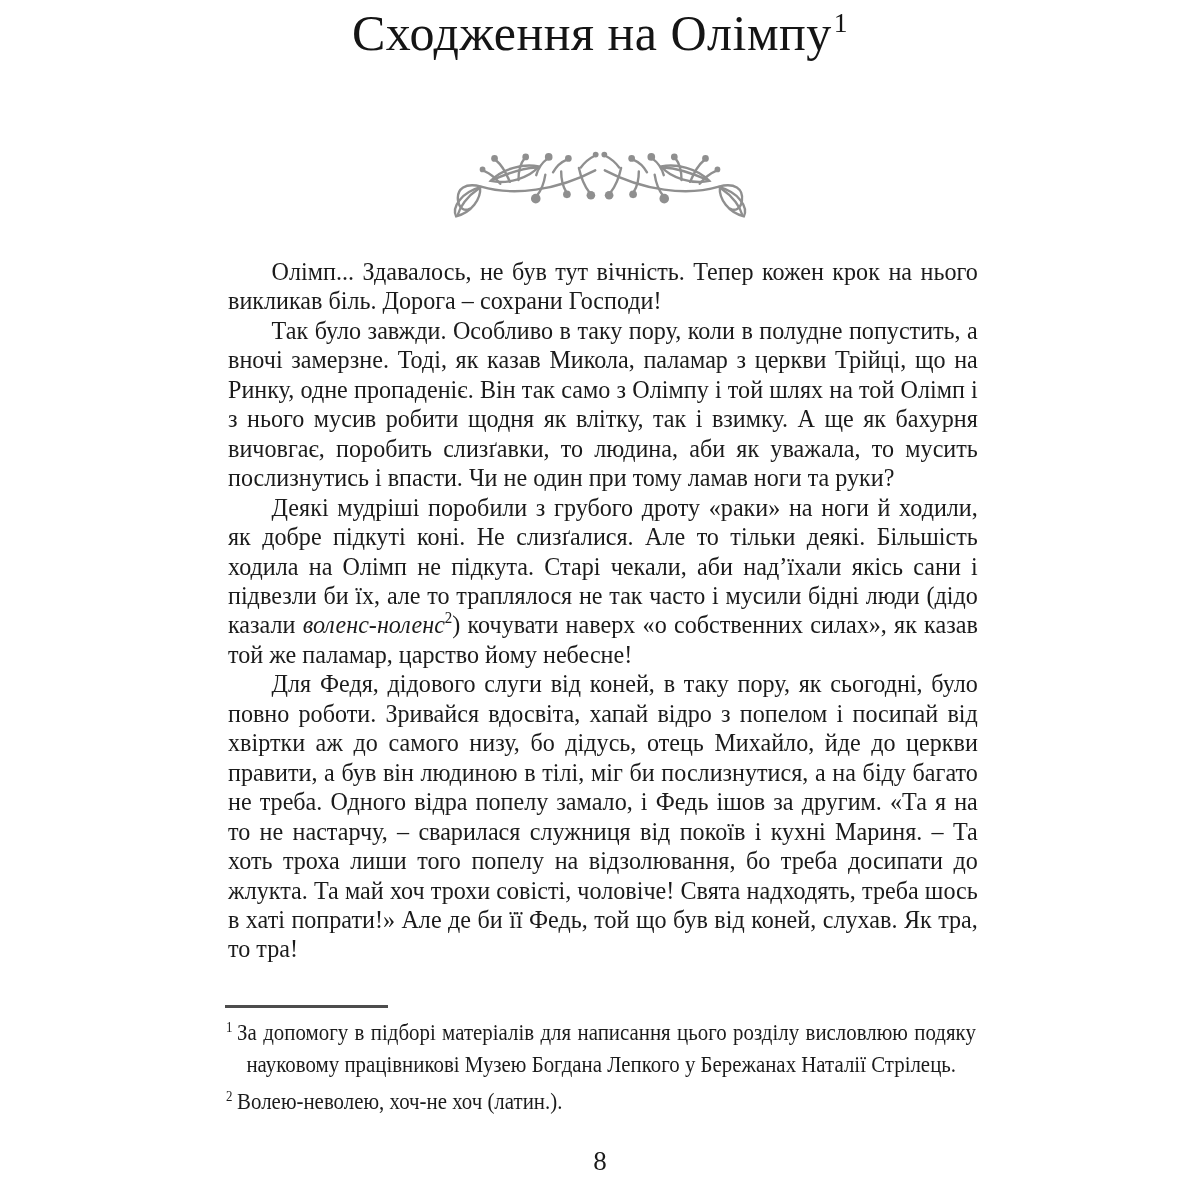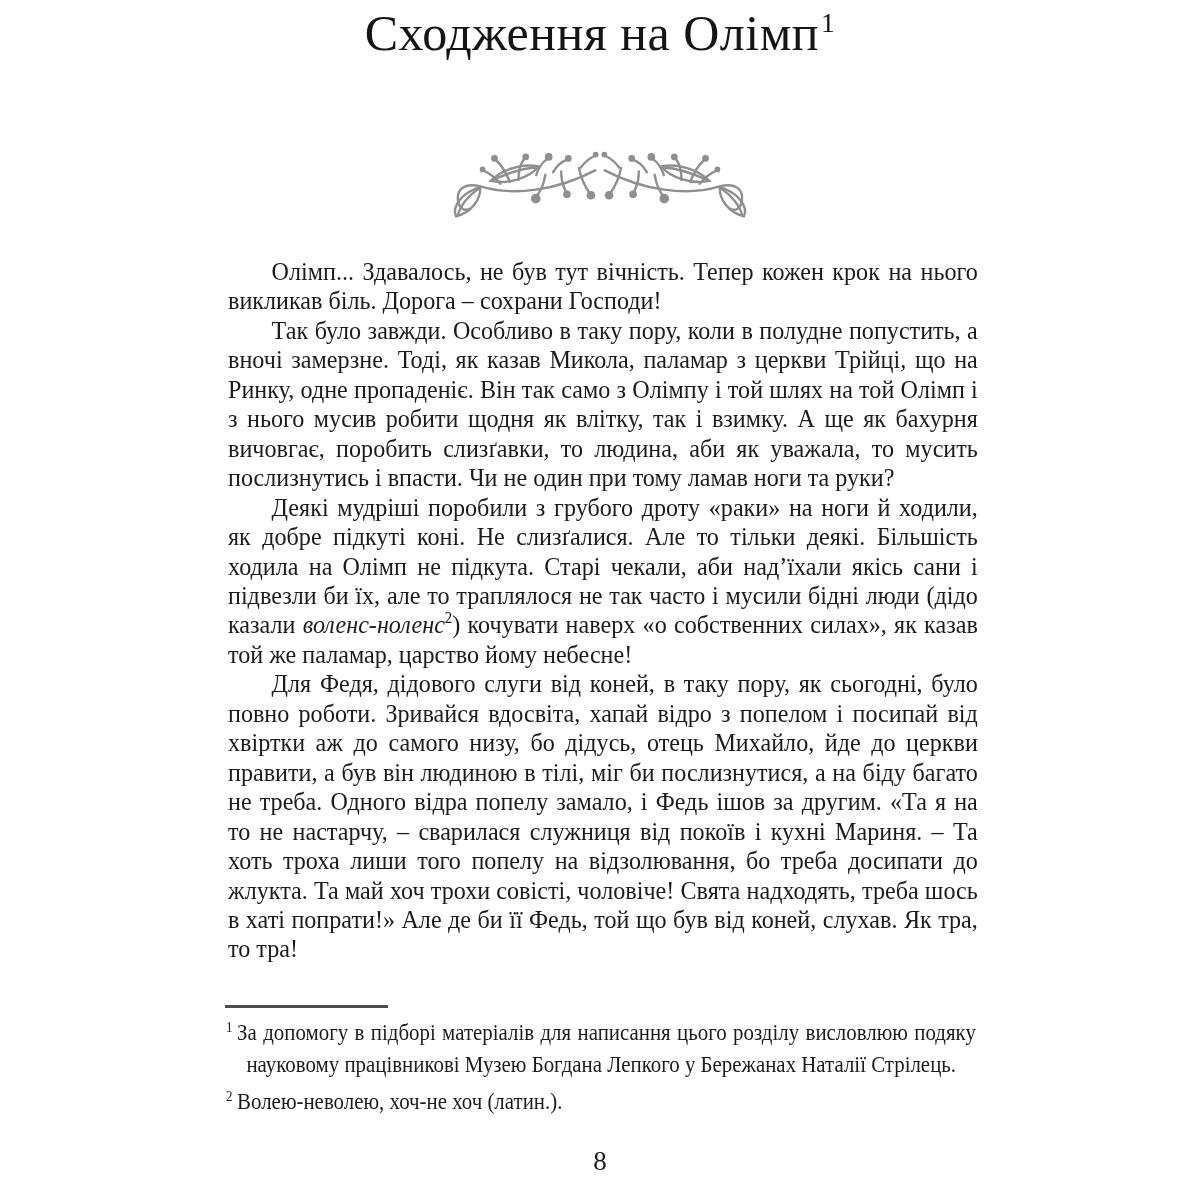--- a/index.html
+++ b/index.html
@@ -110,21 +110,21 @@
     text-align: center;
     font-size: 27px;
     color: #1b1b1b;
   }
 </style>
 </head>
 <body>
 
 <div class="page">
 
-  <h1 class="title"><span>Сходження на Олімп</span><sup class="title-fnref">1</sup></h1>
+  <h1 class="title"><span>Сходження на Олімпу</span><sup class="title-fnref">1</sup></h1>
 
   <div class="ornament-wrap">
     <svg viewBox="0 0 680 160" xmlns="http://www.w3.org/2000/svg" fill="none" stroke="#8f8f8f" stroke-width="5" stroke-linecap="round">
       <g id="branch">
 
         <path d="M330,62 C250,104 160,116 92,96 C60,87 40,100 44,126 C46,141 58,148 68,142"></path>
 
         <path d="M90,97 C52,108 30,138 40,158 C72,150 92,122 90,97 Z"></path>
         <path d="M86,101 C62,117 48,138 44,153"></path>
 

